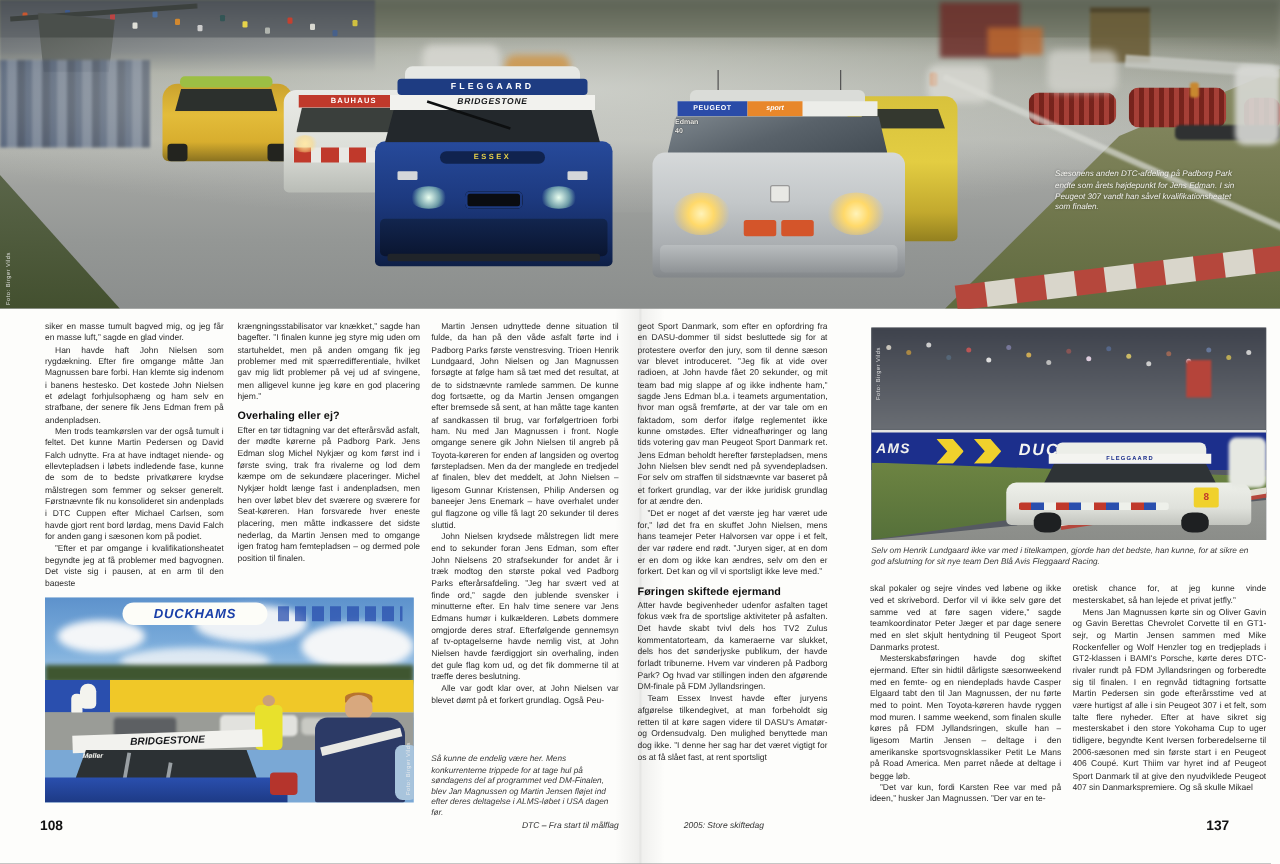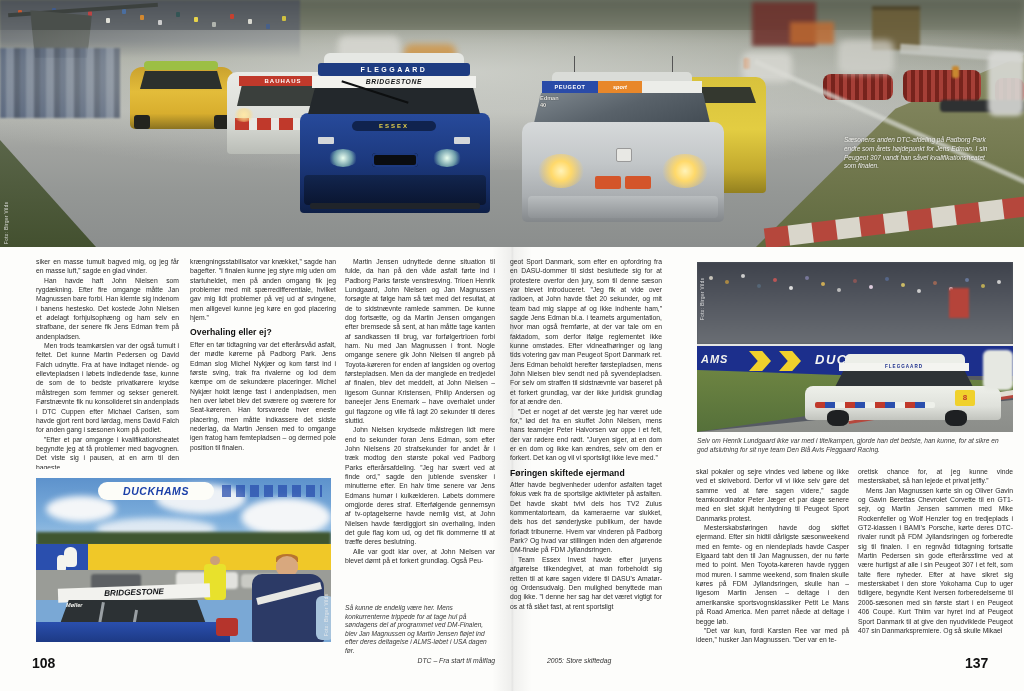--- a/index.html
+++ b/index.html
@@ -20,21 +20,21 @@
   #col-r1{left:510px;top:257px;width:152px;height:410px;}
   #col-r2{left:696px;top:467px;width:153px;height:200px;}
   #col-r3{left:858px;top:467px;width:155px;height:180px;}
   
   .caption{font-size:6.6px;line-height:8.6px;font-style:italic;color:#3a3a3a;}
   #cap-left{left:345px;top:604px;width:150px;}
   #cap-right{left:697px;top:437px;width:310px;}
   .photo-caption-white{font-size:6.5px;line-height:8.8px;font-style:italic;color:#f2f2ee;
     text-shadow:0 0 2px rgba(0,0,0,.45);}
   #cap-top{left:844px;top:136px;width:152px;}
-  .pagenum{font-size:14px;font-weight:bold;color:#111;}
+  .pagenum{font-size:11px;font-weight:bold;color:#111;}
   .running{font-size:6.8px;font-style:italic;color:#333;}
   #pn-108{left:32px;top:655px;}
   #run-left{left:345px;top:657px;width:150px;text-align:right;}
   #run-right{left:547px;top:657px;}
   #pn-109{left:965px;top:655px;}
   .vcredit{writing-mode:vertical-rl;transform:rotate(180deg);font-size:4.6px;color:#eee;
     opacity:.9;letter-spacing:.4px;}
   
   #photo-top{left:0;top:0;width:1024px;height:247px;overflow:hidden;
     background:linear-gradient(180deg,#6e7366 0%,#8d9183 12%,#a8aba1 28%,#b4b6b0 45%,#a0a29f 60%,#949795 78%,#8b8e8d 100%);}

